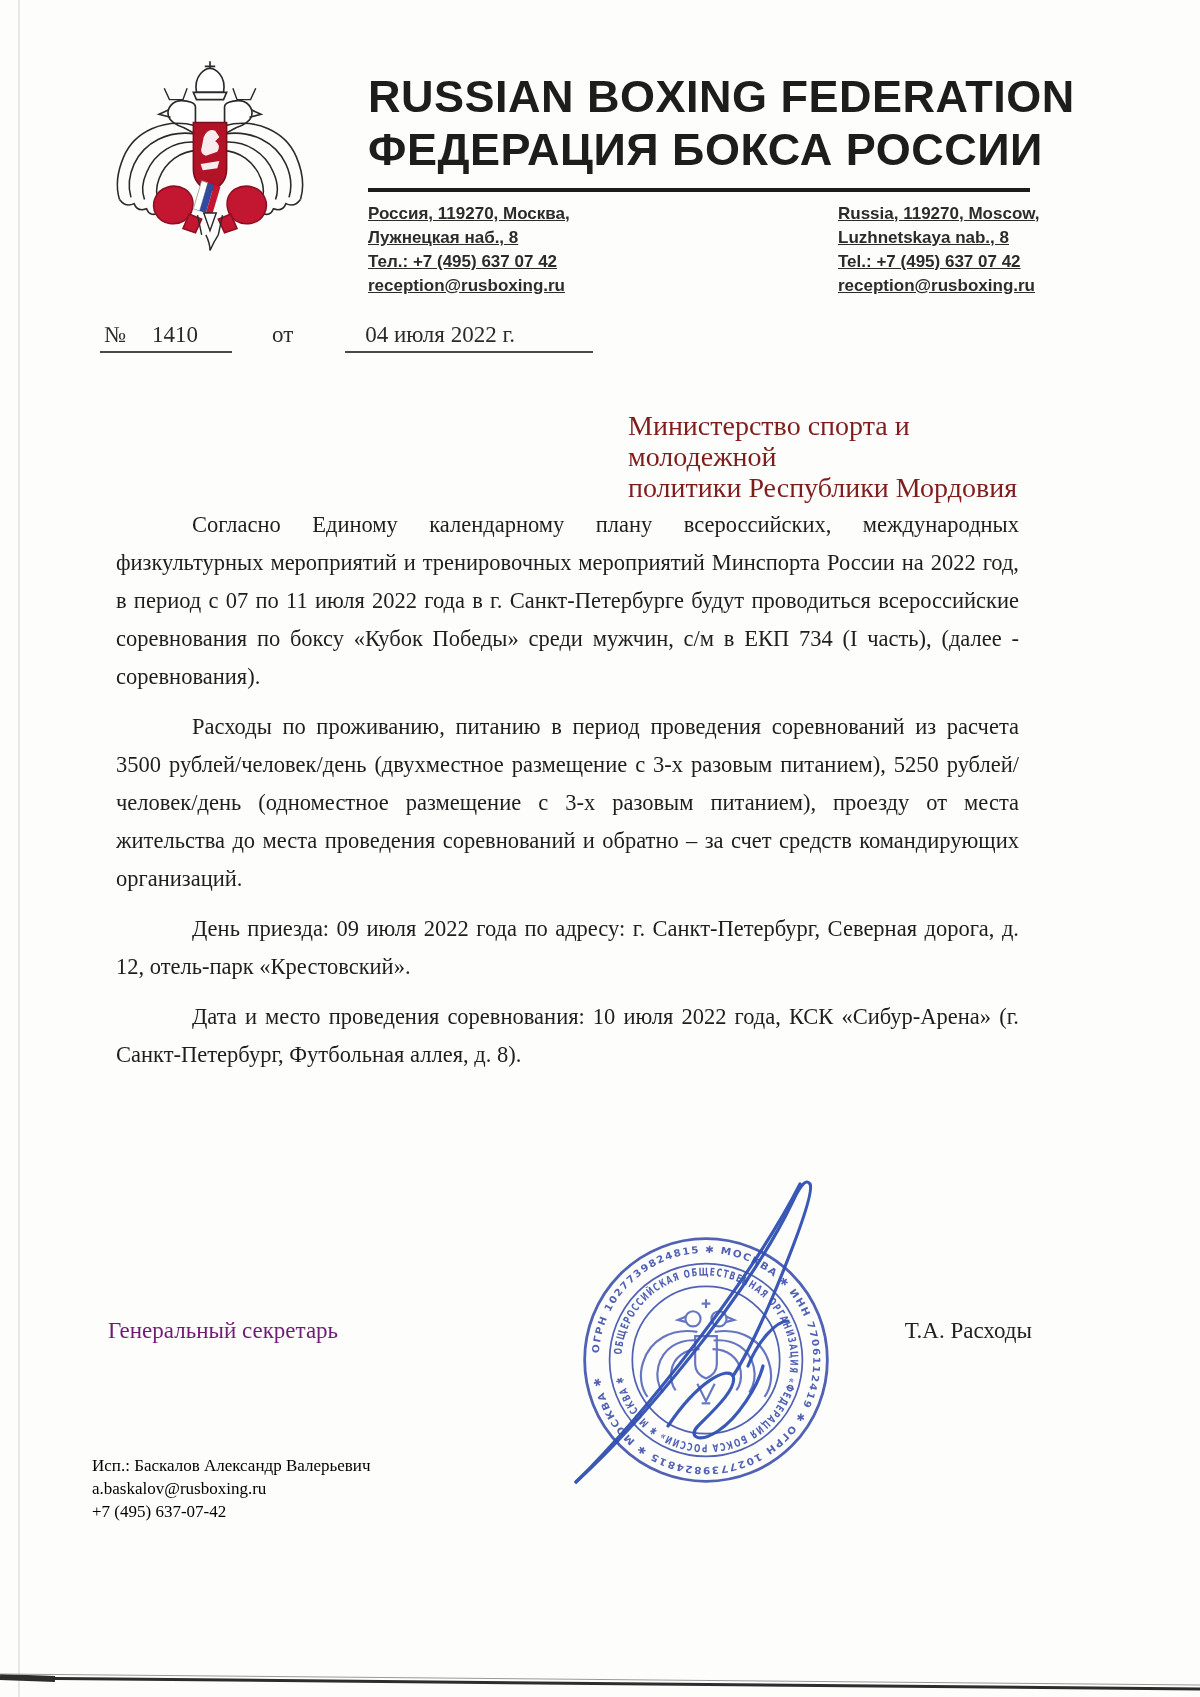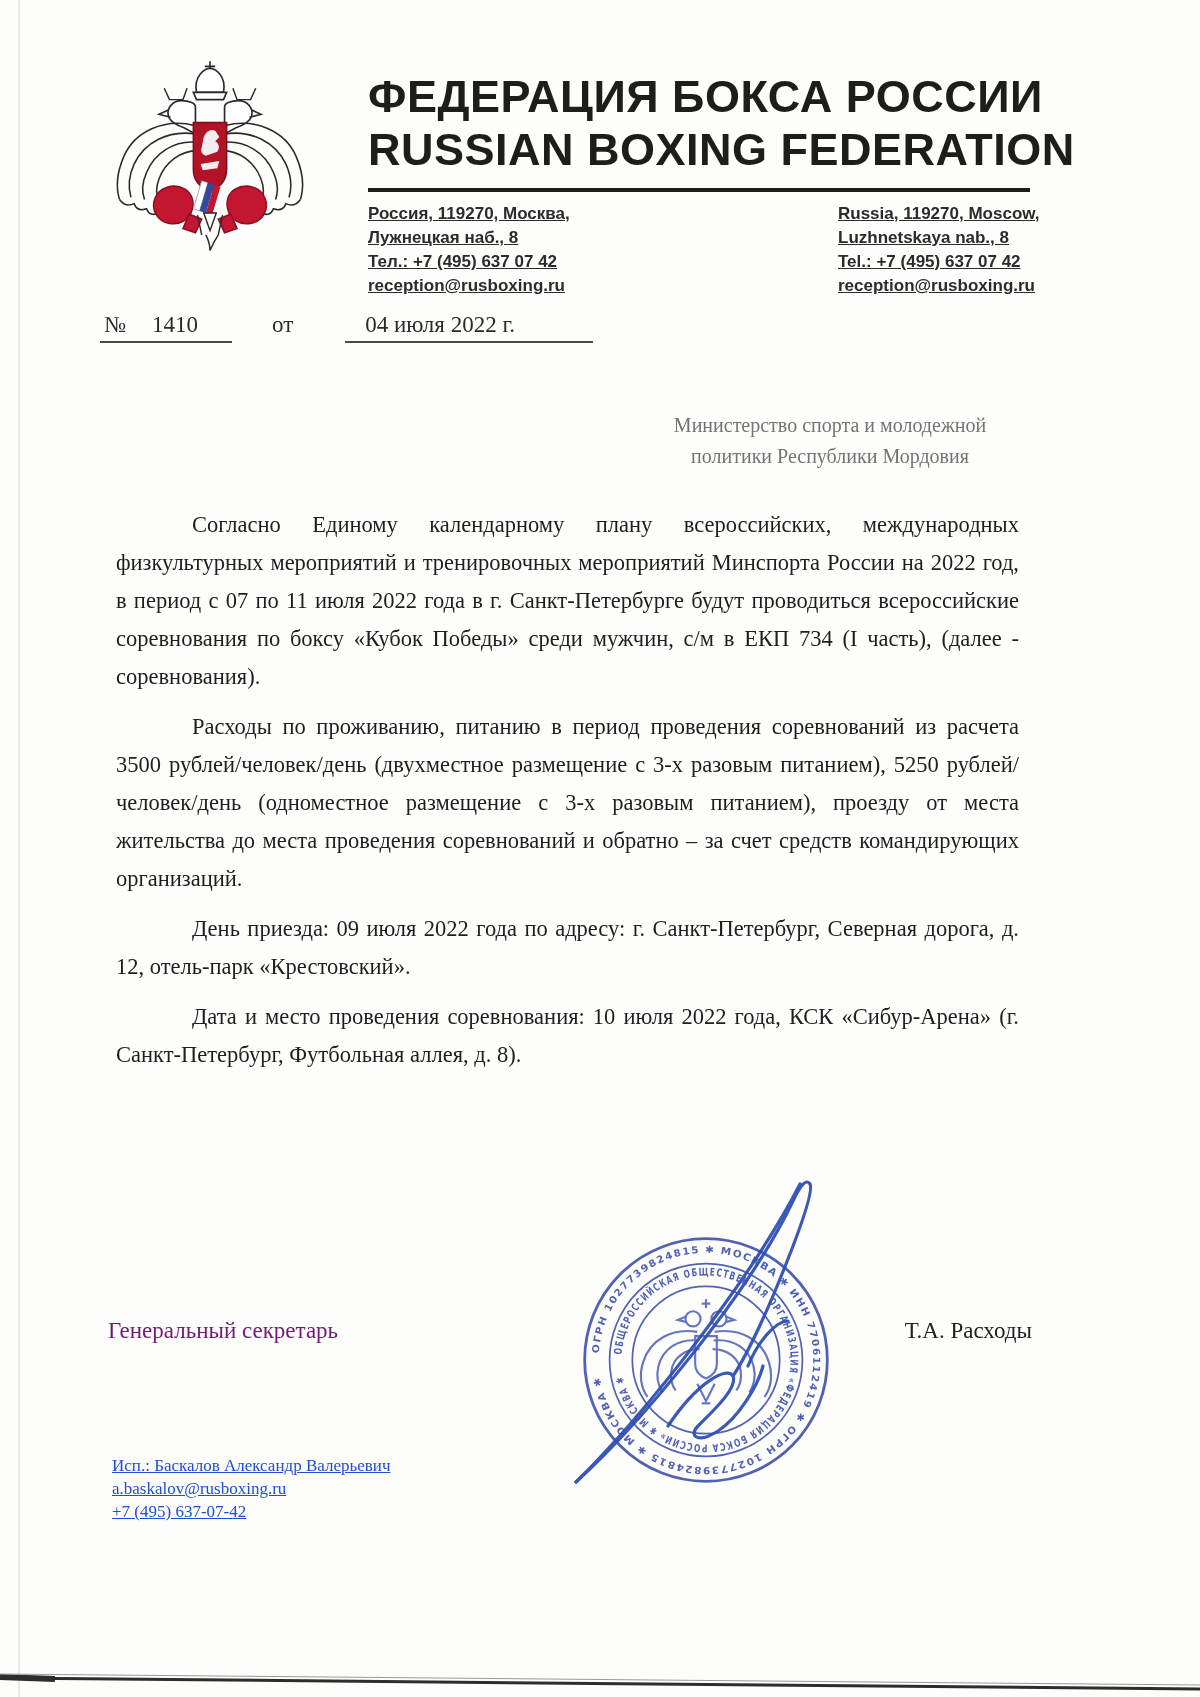--- a/index.html
+++ b/index.html
@@ -15,39 +15,39 @@
   .emblem{position:absolute;left:106px;top:56px;width:208px;height:210px;}
   .lh-titles{position:absolute;left:368px;top:70px;width:665px;
     font-family:"Liberation Sans", sans-serif;font-weight:700;color:#1d1d1b;
     font-size:45px;line-height:53px;letter-spacing:.5px;white-space:nowrap;}
   .lh-divider{position:absolute;left:368px;top:188px;width:662px;height:4px;background:#1d1d1b;}
   .contact{position:absolute;top:202px;font-family:"Liberation Sans", sans-serif;
     font-weight:700;font-size:17px;line-height:24px;color:#2b2b2b;text-decoration:underline;}
   .contact-ru{left:368px;}
   .contact-en{left:838px;}
   
-  .ref{position:absolute;left:100px;top:312px;font-size:23px;color:#2a2a2a;white-space:nowrap;}
+  .ref{position:absolute;left:100px;top:322px;font-size:23px;color:#2a2a2a;white-space:nowrap;}
   .ref .u1{display:inline-block;border-bottom:2px solid #4a4a4a;padding:0 34px 3px 4px;}
   .ref .numgap{display:inline-block;width:26px;}
   .ref .ot{display:inline-block;margin:0 0 0 40px;}
   .ref .u2{display:inline-block;border-bottom:2px solid #4a4a4a;padding:0 78px 3px 20px;margin-left:52px;}
   
-  .recipient{position:absolute;left:628px;top:410px;width:404px;text-align:center;
-    font-size:20px;line-height:31px;color:#737373;}
+  .recipient{position:absolute;left:628px;top:410px;width:404px;text-align:left;
+    font-size:28px;line-height:31px;color:#7f1d1d;}
   
   .body-text{position:absolute;left:104px;top:494px;width:927px;
     font-size:22.5px;line-height:38px;text-align:justify;color:#1e1e1e;}
   .body-text p{margin:12px;text-indent:76px;}
   
   .sig-position{position:absolute;left:108px;top:1318px;font-size:23px;color:#701a75;}
   .sig-name{position:absolute;left:810px;top:1318px;width:222px;text-align:right;font-size:23px;color:#222;}
   .seal{position:absolute;left:576px;top:1230px;width:260px;height:260px;opacity:.93;}
   .autograph{position:absolute;left:546px;top:1124px;width:336px;height:378px;}
   
-  .executor{position:absolute;left:112px;top:1454px;font-size:17px;line-height:23px;color:#1d4ed8;text-decoration:underline;}
+  .executor{position:absolute;left:92px;top:1454px;font-size:17px;line-height:23px;color:#000000;}
   .seal-ring-text{font-family:"DejaVu Sans", sans-serif;font-weight:700;font-size:10px;
     letter-spacing:1.6px;fill:#4456ae;}
   .seal-ring-text.outer{font-size:9px;letter-spacing:1.2px;}
 </style>
 </head>
 <body>
 
 <div class="page">
 
   <div class="paper-edge"></div>
@@ -103,22 +103,22 @@
     </g>
 
     <g stroke="#2a2a2a" fill="#fff" stroke-width="1.4">
       <path d="M94,150 l6,17 l6,-17 z"></path>
       <path d="M88,152 l4,19 M112,152 l-4,19" fill="none"></path>
       <path d="M96,171 q4,8 4,15 q4,-9 8,-15" fill="none"></path>
     </g>
   </svg>
 
   <div class="lh-titles">
+    <div>RUSSIAN BOXING FEDERATION</div>
     <div>ФЕДЕРАЦИЯ БОКСА РОССИИ</div>
-    <div>RUSSIAN BOXING FEDERATION</div>
   </div>
   <div class="lh-divider"></div>
 
   <div class="contact contact-ru">
     <div>Россия, 119270, Москва,</div>
     <div>Лужнецкая наб., 8</div>
     <div>Тел.: +7 (495) 637 07 42</div>
     <div>reception@rusboxing.ru</div>
   </div>
   <div class="contact contact-en">

